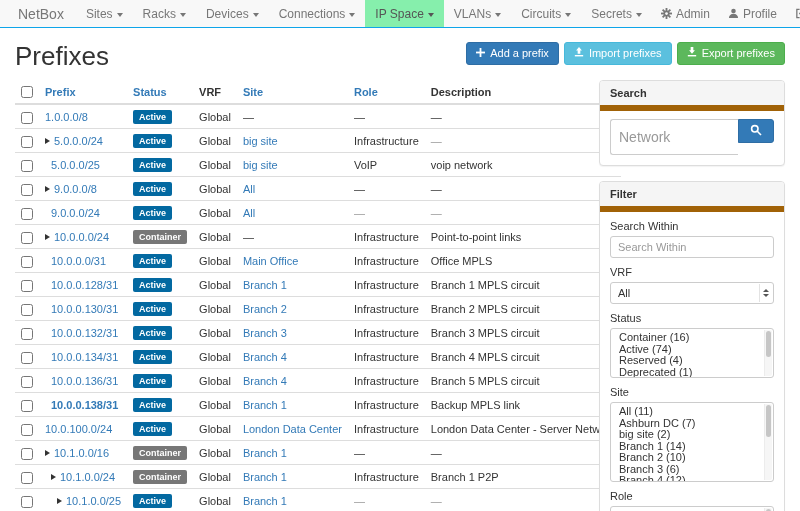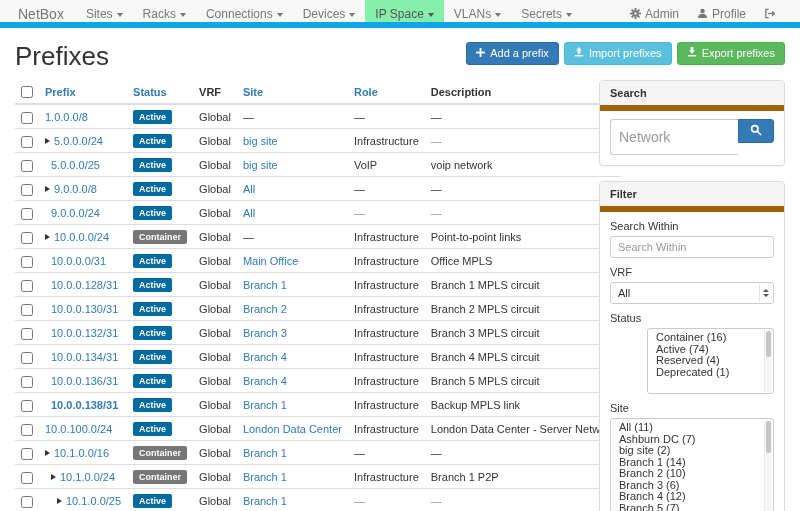--- a/index.html
+++ b/index.html
@@ -7,21 +7,21 @@
   body {
     width:800px; height:511px; overflow:hidden;
     background:#fff; color:#333;
     font-family:"Liberation Sans", sans-serif;
     font-size:11px;
   }
   a { text-decoration:none; }
 
   
   .navbar {
-    height:28px; background:#f8f8f8; border-bottom:6px solid #0ea5e9;
+    height:28px; background:#f8f8f8; border-bottom:1px solid #0ea5e9;
     display:flex; align-items:stretch; font-size:12px;
   }
   .brand { line-height:28px; padding:0 12px; margin-left:6px; color:#777; font-size:14px; cursor:pointer; }
   .nav-left, .nav-right { display:flex; align-items:stretch; }
   .nav-right { margin-left:auto; padding-right:12px; }
   .nav-item { line-height:28px; padding:0 10px; color:#777; cursor:pointer; white-space:nowrap; }
   .nav-item.active { background:#86efac; color:#555; }
   .caret-down {
     display:inline-block; width:0; height:0; margin-left:4px; vertical-align:middle;
     border-left:3px solid transparent; border-right:3px solid transparent; border-top:4px solid currentColor;
@@ -125,30 +125,33 @@
 <nav class="navbar">
   <div class="brand">NetBox</div>
   <div class="nav-left" id="nav-left">
       <div class="nav-item">
     <span class="nav-label">Sites</span><span class="caret-down"></span>
   </div>
       <div class="nav-item">
     <span class="nav-label">Racks</span><span class="caret-down"></span>
   </div>
       <div class="nav-item">
+    <span class="nav-label">Devices</span><span class="caret-down"></span>
+  </div>
+      <div class="nav-item">
     <span class="nav-label">Connections</span><span class="caret-down"></span>
-  </div>
-      <div class="nav-item">
-    <span class="nav-label">Devices</span><span class="caret-down"></span>
   </div>
       <div class="nav-item active">
     <span class="nav-label">IP Space</span><span class="caret-down"></span>
   </div>
       <div class="nav-item">
     <span class="nav-label">VLANs</span><span class="caret-down"></span>
+  </div>
+      <div class="nav-item">
+    <span class="nav-label">Circuits</span><span class="caret-down"></span>
   </div>
       <div class="nav-item">
     <span class="nav-label">Secrets</span><span class="caret-down"></span>
   </div>
     </div>
   <div class="nav-right" id="nav-right">
       <div class="nav-item">
     <span class="nav-icon"><svg width="11" height="11" viewBox="0 0 12 12">
             <g fill="#777">
               <rect x="5" y="0" width="2" height="12"></rect>
@@ -403,35 +406,35 @@
     <div class="selectbox">
       <span class="select-value">All</span>
       <span class="select-arrows">
                 <span class="tri-up"></span>
                 <span class="tri-dn"></span>
               </span>
     </div>
   </div>
           <div class="field">
     <label class="field-label">Status</label>
-    <div class="listbox" style="height: 66px; margin-left: 37px;">
+    <div class="listbox" style="height: 50px;">
       <div class="opts">
                 <div class="opt">Container (16)</div>
                 <div class="opt">Active (74)</div>
                 <div class="opt">Reserved (4)</div>
                 <div class="opt">Deprecated (1)</div>
               </div>
       <div class="sb">
                 <div class="sb-thumb" style="height: 26px;"></div>
               </div>
     </div>
   </div>
           <div class="field">
     <label class="field-label">Site</label>
-    <div class="listbox" style="height: 96px;">
+    <div class="listbox" style="height: 80px;">
       <div class="opts">
                 <div class="opt">All (11)</div>
                 <div class="opt">Ashburn DC (7)</div>
                 <div class="opt">big site (2)</div>
                 <div class="opt">Branch 1 (14)</div>
                 <div class="opt">Branch 2 (10)</div>
                 <div class="opt">Branch 3 (6)</div>
                 <div class="opt">Branch 4 (12)</div>
                 <div class="opt">Branch 5 (7)</div>
               </div>

